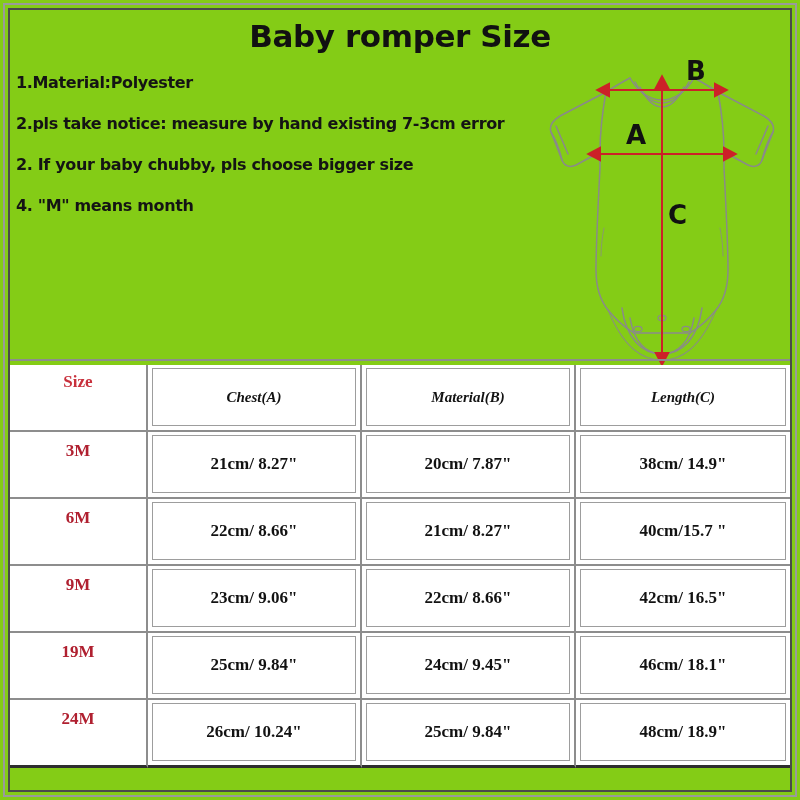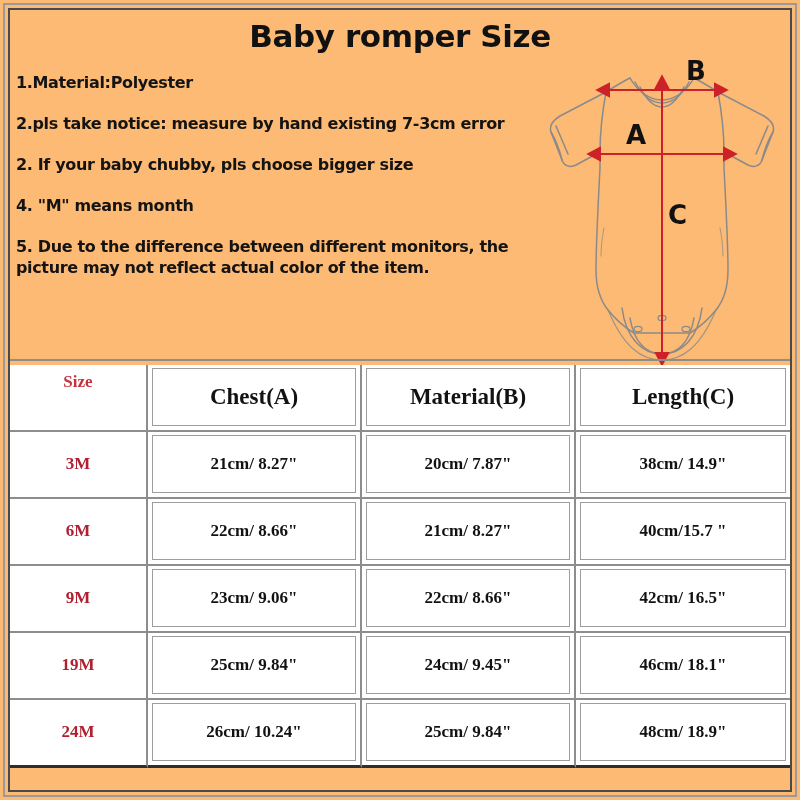--- a/index.html
+++ b/index.html
@@ -10,21 +10,21 @@
   }
   body {
     font-family: "Liberation Sans", sans-serif;
     -webkit-font-smoothing: antialiased;
   }
 
   #page {
     position: relative;
     width: 800px;
     height: 800px;
-    background: #fdba74;
+    background: #84cc16;
     overflow: hidden;
     box-sizing: border-box;
   }
 
   
   .frame-outer {
     position: absolute;
     left: 3px;  top: 3px;
     width: 794px; height: 794px;
     border: 2px solid #9a9a9a;
@@ -121,21 +121,21 @@
   .size-table tr td:first-child { border-left: 0; }
   .size-table tr:last-child td { border-bottom: 3px solid #2e2e2e; }
   .size-table td:last-child { border-right: 0; }
 
   
   .cell-size {
     height: 58px;
     display: flex;
     align-items: flex-start;
     justify-content: center;
-    padding-top: 22px;
+    padding-top: 9px;
     box-sizing: border-box;
     font-family: "Liberation Serif", serif;
     font-weight: bold;
     font-size: 17px;
     color: #B02030;
   }
   .cell-size.head { color: #C8303C; }
 
   .cell-meas {
     height: 58px;
@@ -146,42 +146,42 @@
     justify-content: center;
     box-sizing: border-box;
     font-family: "Liberation Serif", serif;
     font-weight: bold;
     font-size: 17px;
     color: #121212;
     white-space: nowrap;
   }
   .cell-meas.head {
     align-items: center;
-    font-size: 23px;
+    font-size: 15px;
+    font-style: italic;
   }
   .row-header .cell-size { padding-top: 7px; }
 </style>
 </head>
 <body>
 
 <div id="page">
 
   <div class="frame-outer"></div>
   <div class="frame-inner"></div>
 
   <div class="content">
 
     <div class="title">Baby romper Size</div>
 
     <div class="notes">
       <div class="note">1.Material:Polyester</div>
       <div class="note">2.pls take notice: measure by hand existing 7-3cm error</div>
       <div class="note">2. If your baby chubby, pls choose bigger size</div>
       <div class="note">4. "M" means month</div>
-      <div class="note">5. Due to the difference between different monitors, the picture may not reflect actual color of the item.</div>
     </div>
 
     <div class="romper-wrap">
       <svg viewBox="0 0 248 312" xmlns="http://www.w3.org/2000/svg">
         <defs>
           <marker id="arrL" markerWidth="9" markerHeight="9" refX="8" refY="4.5" orient="auto" markerUnits="strokeWidth">
             <path d="M8,0.6 L0.6,4.5 L8,8.4 Z" fill="#CC2128"></path>
           </marker>
           <marker id="arrR" markerWidth="9" markerHeight="9" refX="1" refY="4.5" orient="auto" markerUnits="strokeWidth">
             <path d="M1,0.6 L8.4,4.5 L1,8.4 Z" fill="#CC2128"></path>

